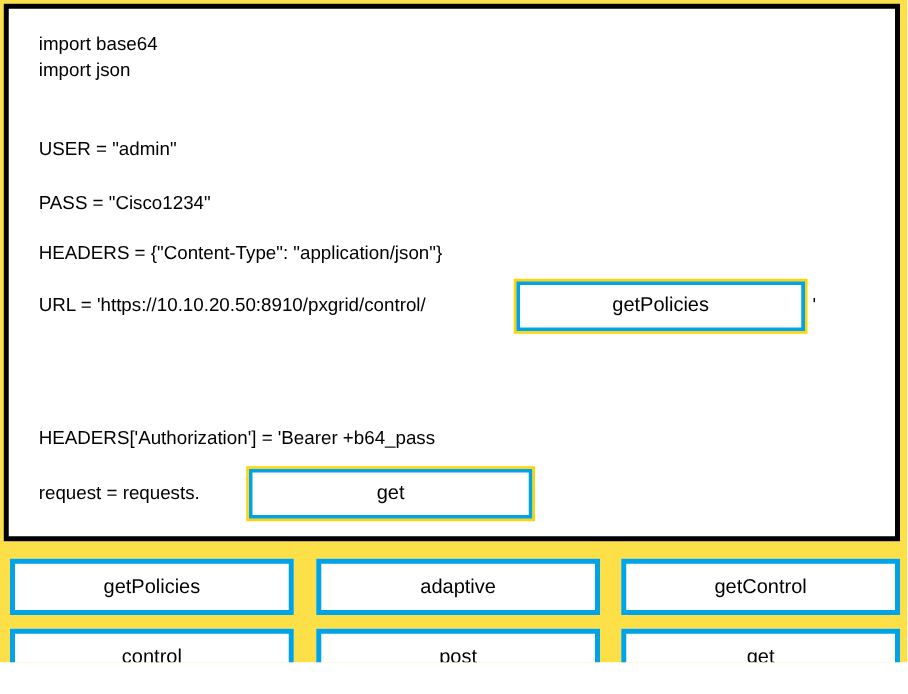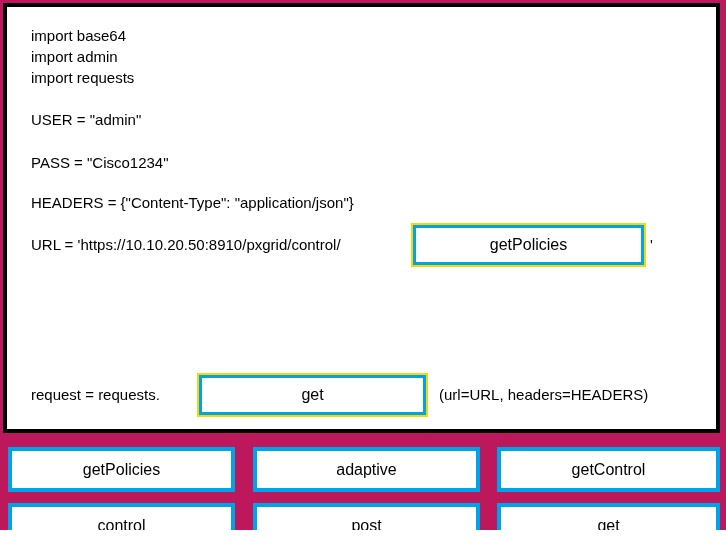--- a/index.html
+++ b/index.html
@@ -1,17 +1,17 @@
 <!DOCTYPE html>
 <html><head>
 <meta charset="utf-8">
 <style>
   html,body { margin:0; padding:0; background:#ffffff; }
   .root {
-    position:relative; width:726px; height:530px; background:#be185d;
+    position:relative; width:726px; height:530px; background:#fde047;
     font-family:"Liberation Sans", sans-serif; color:#000000; overflow:hidden;
   }
   .code-panel {
     position:absolute; left:3px; top:3px; width:717px; height:430px;
     border:4px solid #000000; box-sizing:border-box; background:#ffffff;
   }
   .code-line {
     position:absolute; left:24px; font-size:15px; line-height:18px;
     white-space:pre; color:#000000;
   }
@@ -49,41 +49,40 @@
   .opt-c2 { left:253px; width:227px; }
   .opt-c3 { left:497px; width:223px; }
 </style>
 </head>
 <body>
 
 <div class="root">
 
   <div class="code-panel">
     <div class="code-line l0">import base64</div>
-    <div class="code-line l1">import admin</div>
-    <div class="code-line l2">import requests</div>
+    <div class="code-line l1">import json</div>
     <div class="code-line l3">USER = "admin"</div>
     <div class="code-line l4">PASS = "Cisco1234"</div>
     <div class="code-line l5">HEADERS = {"Content-Type": "application/json"}</div>
 
     <div class="inline-row row-url">
       <span class="txt url-prefix">URL = 'https://10.10.20.50:8910/pxgrid/control/</span>
       <div class="dropzone dz-url">
         <span>getPolicies</span>
       </div>
       <span class="txt url-suffix">'</span>
     </div>
 
+    <div class="code-line l7">HEADERS['Authorization'] = 'Bearer +b64_pass</div>
 
     <div class="inline-row row-req">
       <span class="txt req-prefix">request = requests.</span>
       <div class="dropzone dz-req">
         <span>get</span>
       </div>
-      <span class="txt req-suffix">(url=URL, headers=HEADERS)</span>
     </div>
   </div>
 
   <div class="option-box opt-r1 opt-c1">
     <span>getPolicies</span>
   </div>
   <div class="option-box opt-r1 opt-c3">
     <span>getControl</span>
   </div>
   <div class="option-box opt-r1 opt-c2">

